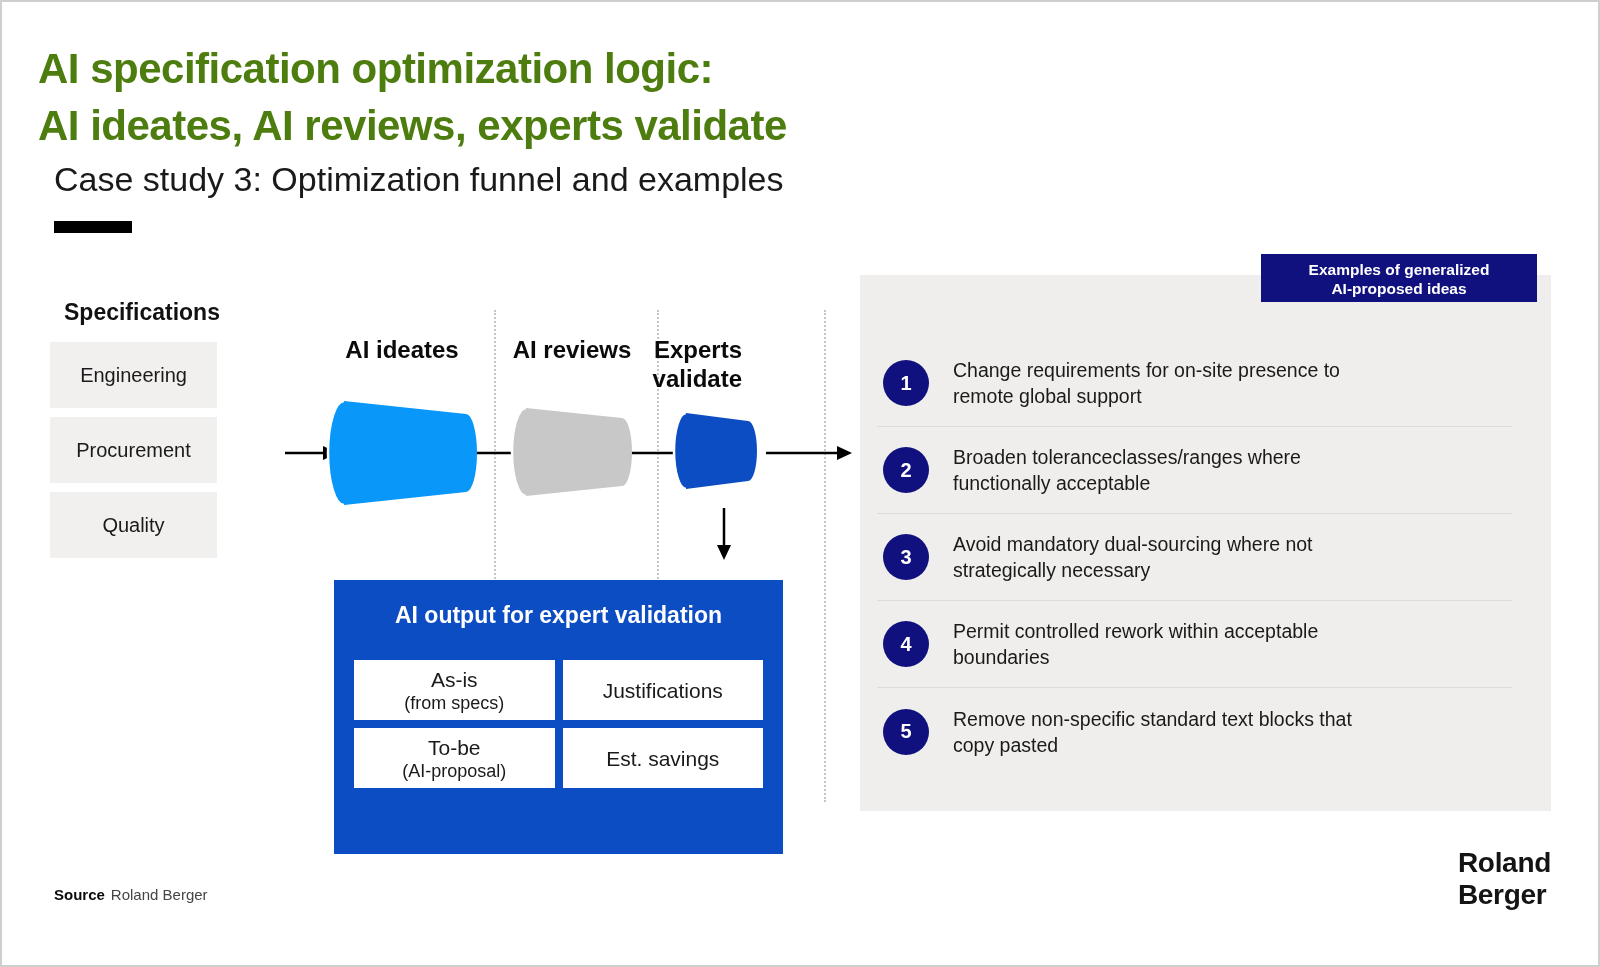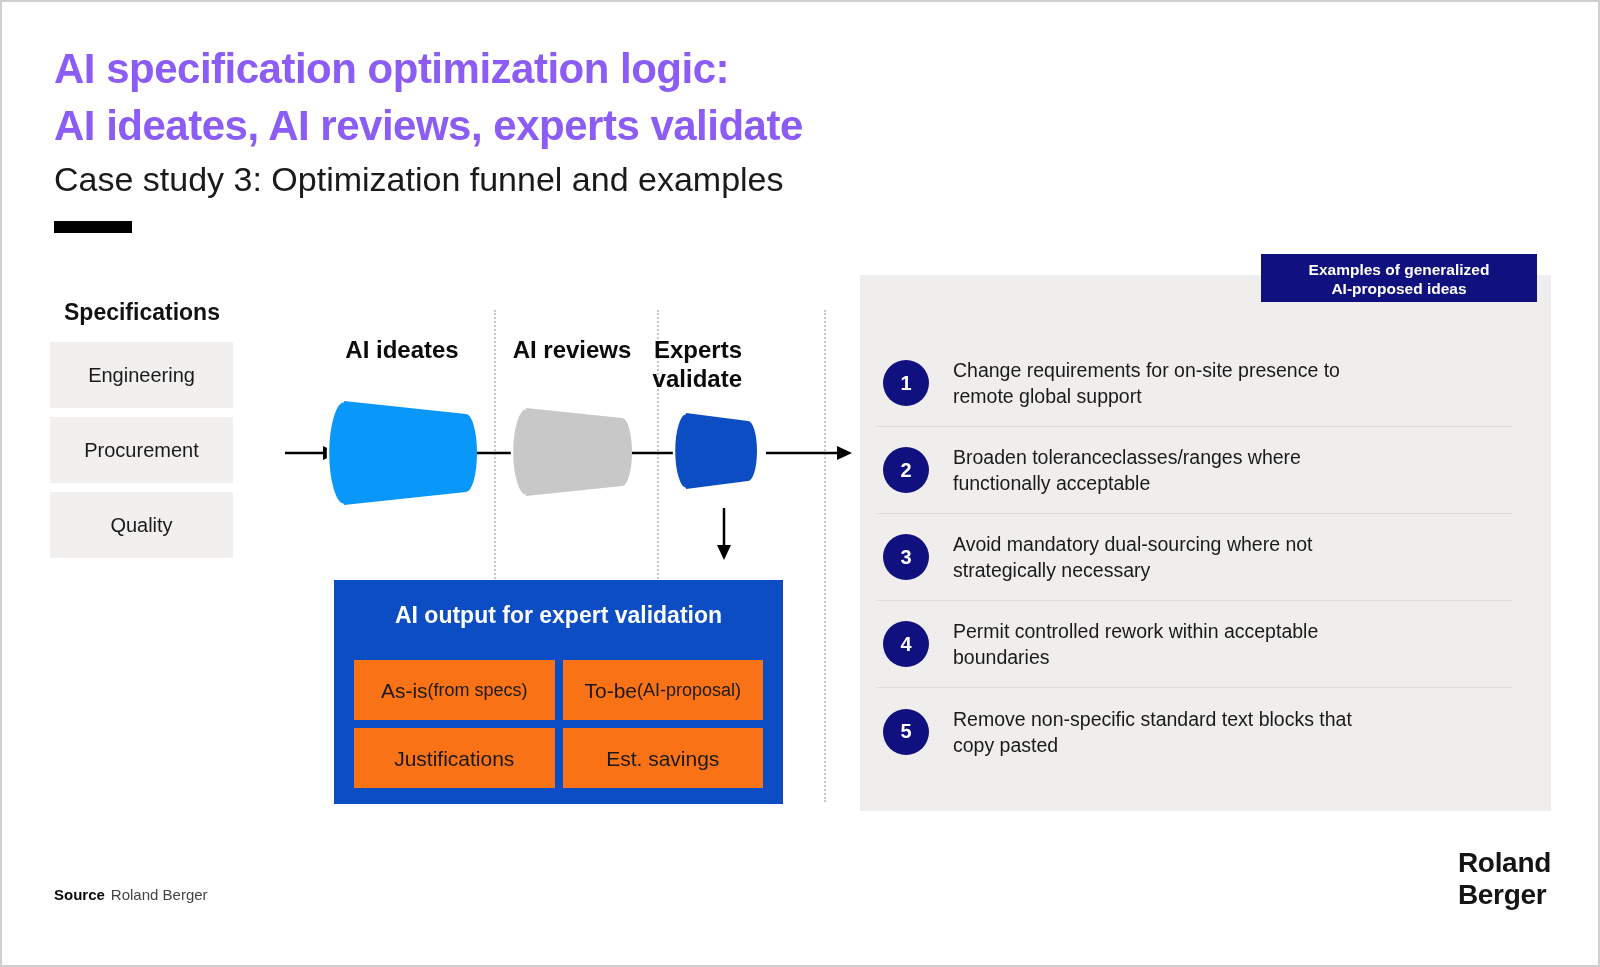--- a/index.html
+++ b/index.html
@@ -7,44 +7,44 @@
     position:relative;
     width:1600px;height:967px;
     background:#ffffff;
     border:2px solid #cfcfcf;
     box-sizing:border-box;
     font-family:"Liberation Sans","DejaVu Sans",sans-serif;
     color:#111;
     overflow:hidden;
   }
   
-  .title{position:absolute;left:52px;top:38px;font-size:42px;font-weight:700;line-height:57px;letter-spacing:-0.5px;color:#8b5cf6;}
+  .title{position:absolute;left:36px;top:38px;font-size:42px;font-weight:700;line-height:57px;letter-spacing:-0.5px;color:#4d7c0f;}
   .subtitle{position:absolute;left:52px;top:158px;font-size:34px;font-weight:400;color:#1a1a1a;}
   .title-bar{position:absolute;left:52px;top:219px;width:78px;height:12px;background:#000;}
   
   .spec-heading{position:absolute;left:62px;top:297px;font-size:23px;font-weight:700;}
-  .spec-list{position:absolute;left:48px;top:340px;width:183px;display:flex;flex-direction:column;gap:9px;}
+  .spec-list{position:absolute;left:48px;top:340px;width:167px;display:flex;flex-direction:column;gap:9px;}
   .spec-box{height:66px;background:#F1F0EF;display:flex;align-items:center;justify-content:center;
             font-size:20px;text-align:center;white-space:pre-line;line-height:25px;color:#1a1a1a;}
   
   .stage-label{position:absolute;font-size:24px;font-weight:700;text-align:center;line-height:29px;color:#0b0b0b;}
   .stage-label.s1{left:322px;top:333px;width:156px;}
   .stage-label.s2{left:494px;top:333px;width:152px;}
   .stage-label.s3{left:628px;top:333px;width:112px;text-align:right;}
   
   .vsep{position:absolute;top:308px;height:492px;width:0;border-left:2px dotted #c6c6c6;}
   .vsep.v1{left:492px;} .vsep.v2{left:655px;} .vsep.v3{left:822px;}
   
   .overlay{position:absolute;left:0;top:0;pointer-events:none;}
   
-  .output-box{position:absolute;left:332px;top:578px;width:449px;height:224px;background:#0C4DC3;}
+  .output-box{position:absolute;left:332px;top:578px;width:449px;height:274px;background:#0C4DC3;}
   .output-title{margin-top:22px;text-align:center;color:#fff;font-size:23px;font-weight:700;}
   .output-grid{position:absolute;left:20px;right:20px;top:80px;display:grid;
                grid-template-columns:1fr 1fr;grid-auto-rows:60px;gap:8px;}
-  .output-cell{background:#f97316;display:flex;flex-direction:row;align-items:center;justify-content:center;color:#1a1a1a;}
+  .output-cell{background:#ffffff;display:flex;flex-direction:column;align-items:center;justify-content:center;color:#1a1a1a;}
   .output-cell .l1{font-size:21px;line-height:25px;}
   .output-cell .l2{font-size:18px;line-height:22px;}
   
   .panel{position:absolute;left:858px;top:273px;width:691px;height:536px;background:#EFEEEC;}
   .badge{position:absolute;left:1259px;top:252px;width:276px;background:#10107E;color:#fff;
          font-size:15.5px;font-weight:700;text-align:center;line-height:19px;padding:6px 0 4px 0;
          white-space:pre-line;}
   .panel-heading{position:absolute;left:17px;top:22px;font-size:23px;font-weight:700;color:#0b0b0b;}
   .ex-list{position:absolute;left:17px;top:65px;width:635px;}
   .ex-item{display:flex;align-items:center;height:87px;box-sizing:border-box;}
@@ -113,25 +113,25 @@
   </svg>
 
   <div class="output-box">
     <div class="output-title">AI output for expert validation</div>
     <div class="output-grid">
       <div class="output-cell">
         <span class="l1">As-is</span>
         <span class="l2">(from specs)</span>
       </div>
       <div class="output-cell">
+        <span class="l1">Justifications</span>
+      </div>
+      <div class="output-cell">
         <span class="l1">To-be</span>
         <span class="l2">(AI-proposal)</span>
-      </div>
-      <div class="output-cell">
-        <span class="l1">Justifications</span>
       </div>
       <div class="output-cell">
         <span class="l1">Est. savings</span>
       </div>
     </div>
   </div>
 
   <div class="panel">
     <div class="ex-list">
       <div class="ex-item divided">

